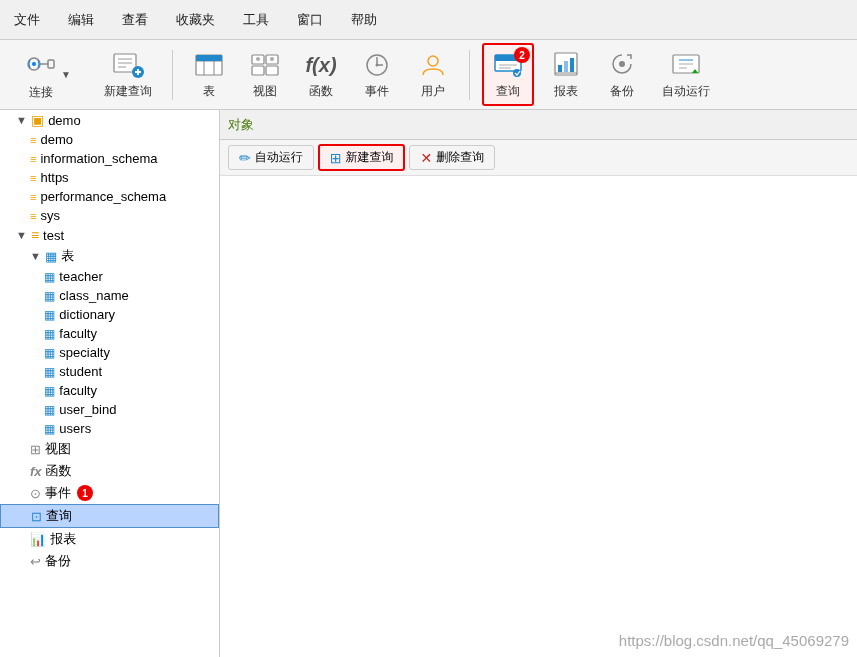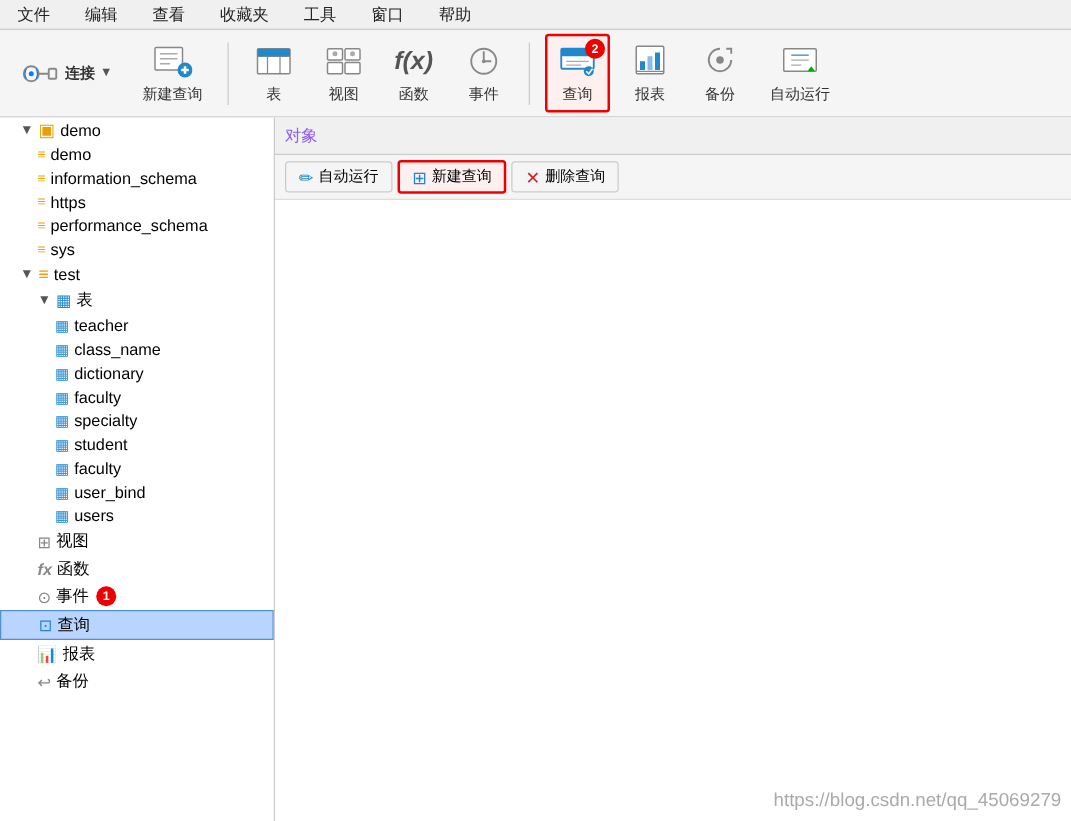--- a/index.html
+++ b/index.html
@@ -1,19 +1,19 @@
 <!DOCTYPE html>
 <html><head>
   <meta charset="utf-8">
   <style>
     * { margin: 0; padding: 0; box-sizing: border-box; }
     body { font-family: 'SimSun', 'Microsoft YaHei', sans-serif; font-size: 13px; background: #f0f0f0; width: 857px; height: 657px; overflow: hidden; }
 
     
-    .menubar { background: #f0f0f0; border-bottom: 1px solid #ccc; padding: 2px 8px; display: flex; align-items: center; gap: 16px; height: 24px; }
+    .menubar { background: #f0f0f0; border-bottom: 1px solid #ccc; padding: 2px 8px; display: flex; align-items: center; gap: 16px; height: 40px; }
     .menubar-item { font-size: 13px; color: #222; cursor: pointer; padding: 2px 6px; }
 
     
     .toolbar { background: #f5f5f5; border-bottom: 1px solid #ccc; padding: 4px 8px; display: flex; align-items: center; gap: 8px; height: 70px; }
     .toolbar-group { display: flex; flex-direction: column; align-items: center; justify-content: center; gap: 2px; cursor: pointer; padding: 4px 8px; min-width: 48px; border-radius: 3px; }
     .toolbar-group.highlighted { background: #fff0f0; border: 2px solid #e00; border-radius: 3px; }
     .toolbar-icon { width: 32px; height: 32px; display: flex; align-items: center; justify-content: center; font-size: 22px; }
     .toolbar-label { font-size: 12px; color: #333; }
     .toolbar-divider { width: 1px; height: 50px; background: #ccc; margin: 0 4px; }
 
@@ -26,21 +26,21 @@
     .sidebar-item.selected { background: #b8d4ff; border: 1px solid #5090d0; }
     .indent1 { padding-left: 16px; }
     .indent2 { padding-left: 30px; }
     .indent3 { padding-left: 44px; }
     .tree-icon { font-size: 11px; color: #555; }
     .red-badge { display: inline-flex; align-items: center; justify-content: center; background: #e00; color: #fff; border-radius: 50%; width: 16px; height: 16px; font-size: 10px; font-weight: bold; margin-left: 2px; }
 
     
     .content { flex: 1; background: #f8f8f8; display: flex; flex-direction: column; }
     .content-header { background: #f0f0f0; border-bottom: 1px solid #ccc; padding: 4px 8px; display: flex; align-items: center; height: 30px; }
-    .content-header-title { font-size: 13px; color: #8b5cf6; }
+    .content-header-title { font-size: 13px; color: #4d7c0f; }
     .content-toolbar { background: #f5f5f5; border-bottom: 1px solid #ddd; padding: 4px 8px; display: flex; align-items: center; gap: 4px; height: 36px; }
     .content-btn { display: flex; align-items: center; gap: 4px; padding: 3px 10px; background: #f5f5f5; border: 1px solid #ccc; border-radius: 3px; cursor: pointer; font-size: 12px; }
     .content-btn.highlighted { border: 2px solid #e00; background: #fff0f0; }
     .content-btn-icon { font-size: 14px; }
     .content-area { flex: 1; background: #fff; }
 
     
     .watermark { position: fixed; bottom: 8px; right: 8px; font-size: 15px; color: #aaa; }
 
     
@@ -57,21 +57,21 @@
   <span class="menubar-item">查看</span>
   <span class="menubar-item">收藏夹</span>
   <span class="menubar-item">工具</span>
   <span class="menubar-item">窗口</span>
   <span class="menubar-item">帮助</span>
 </div>
 
 <div class="toolbar">
 
   <div class="toolbar-group" style="flex-direction:row; gap:2px; min-width:80px;">
-    <div style="display:flex;flex-direction:row;align-items:center;gap:4px;font-weight:bold;">
+    <div style="display:flex;flex-direction:column;align-items:center;gap:4px;">
       <div class="toolbar-icon">
         <svg width="30" height="28" viewBox="0 0 30 28">
           <circle cx="8" cy="14" r="6" fill="none" stroke="#888" stroke-width="1.5"></circle>
           <line x1="14" y1="14" x2="22" y2="14" stroke="#888" stroke-width="1.5"></line>
           <rect x="22" y="10" width="6" height="8" rx="1" fill="none" stroke="#888" stroke-width="1.5"></rect>
           <circle cx="8" cy="14" r="2" fill="#0080ff"></circle>
           <path d="M4 10 Q2 14 4 18" stroke="#0080ff" stroke-width="1" fill="none"></path>
           <path d="M12 10 Q14 14 12 18" stroke="#0080ff" stroke-width="1" fill="none"></path>
         </svg>
       </div>
@@ -136,20 +136,29 @@
       <svg width="30" height="28" viewBox="0 0 30 28">
         <circle cx="15" cy="14" r="10" fill="none" stroke="#888" stroke-width="1.5"></circle>
         <line x1="15" y1="6" x2="15" y2="14" stroke="#888" stroke-width="1.5"></line>
         <line x1="15" y1="14" x2="21" y2="14" stroke="#888" stroke-width="1.5"></line>
         <circle cx="15" cy="14" r="1.5" fill="#888"></circle>
       </svg>
     </div>
     <span class="toolbar-label">事件</span>
   </div>
 
+  <div class="toolbar-group">
+    <div class="toolbar-icon">
+      <svg width="30" height="28" viewBox="0 0 30 28">
+        <circle cx="15" cy="10" r="5" fill="none" stroke="#f5a020" stroke-width="1.5"></circle>
+        <path d="M5 24 Q5 18 15 18 Q25 18 25 24" fill="none" stroke="#f5a020" stroke-width="1.5"></path>
+      </svg>
+    </div>
+    <span class="toolbar-label">用户</span>
+  </div>
 
   <div class="toolbar-divider"></div>
 
   <div class="toolbar-group highlighted" style="position:relative;">
     <span class="red-badge" style="position:absolute;top:2px;right:2px;">2</span>
     <div class="toolbar-icon">
       <svg width="30" height="28" viewBox="0 0 30 28">
         <rect x="2" y="4" width="26" height="16" rx="1" fill="#fff" stroke="#2288cc" stroke-width="1.5"></rect>
         <rect x="2" y="4" width="26" height="6" fill="#2288cc" rx="1"></rect>
         <line x1="6" y1="14" x2="24" y2="14" stroke="#aaa" stroke-width="1"></line>

